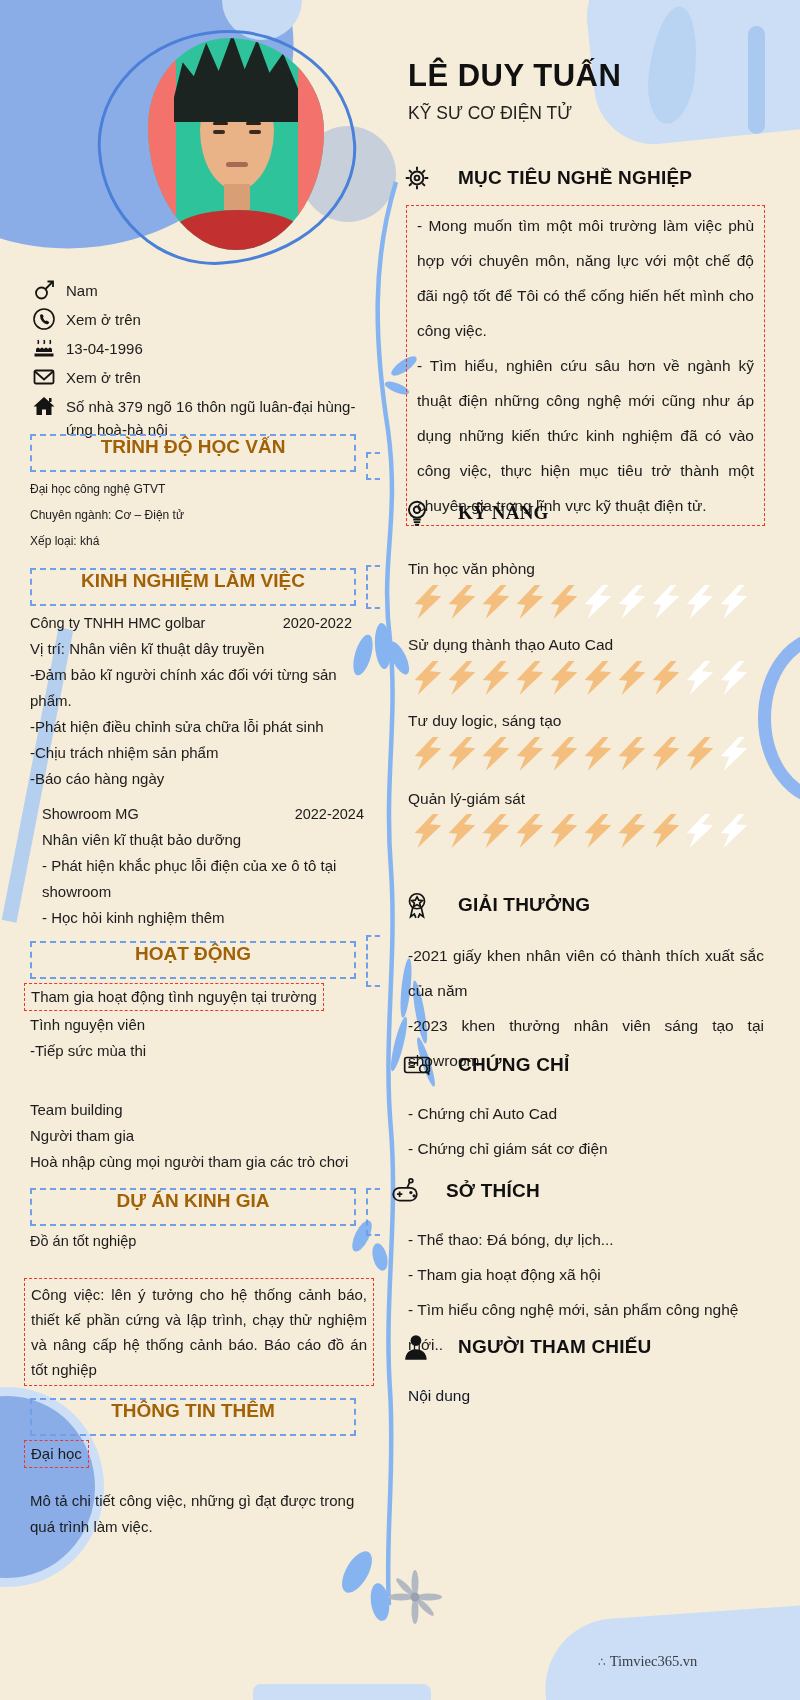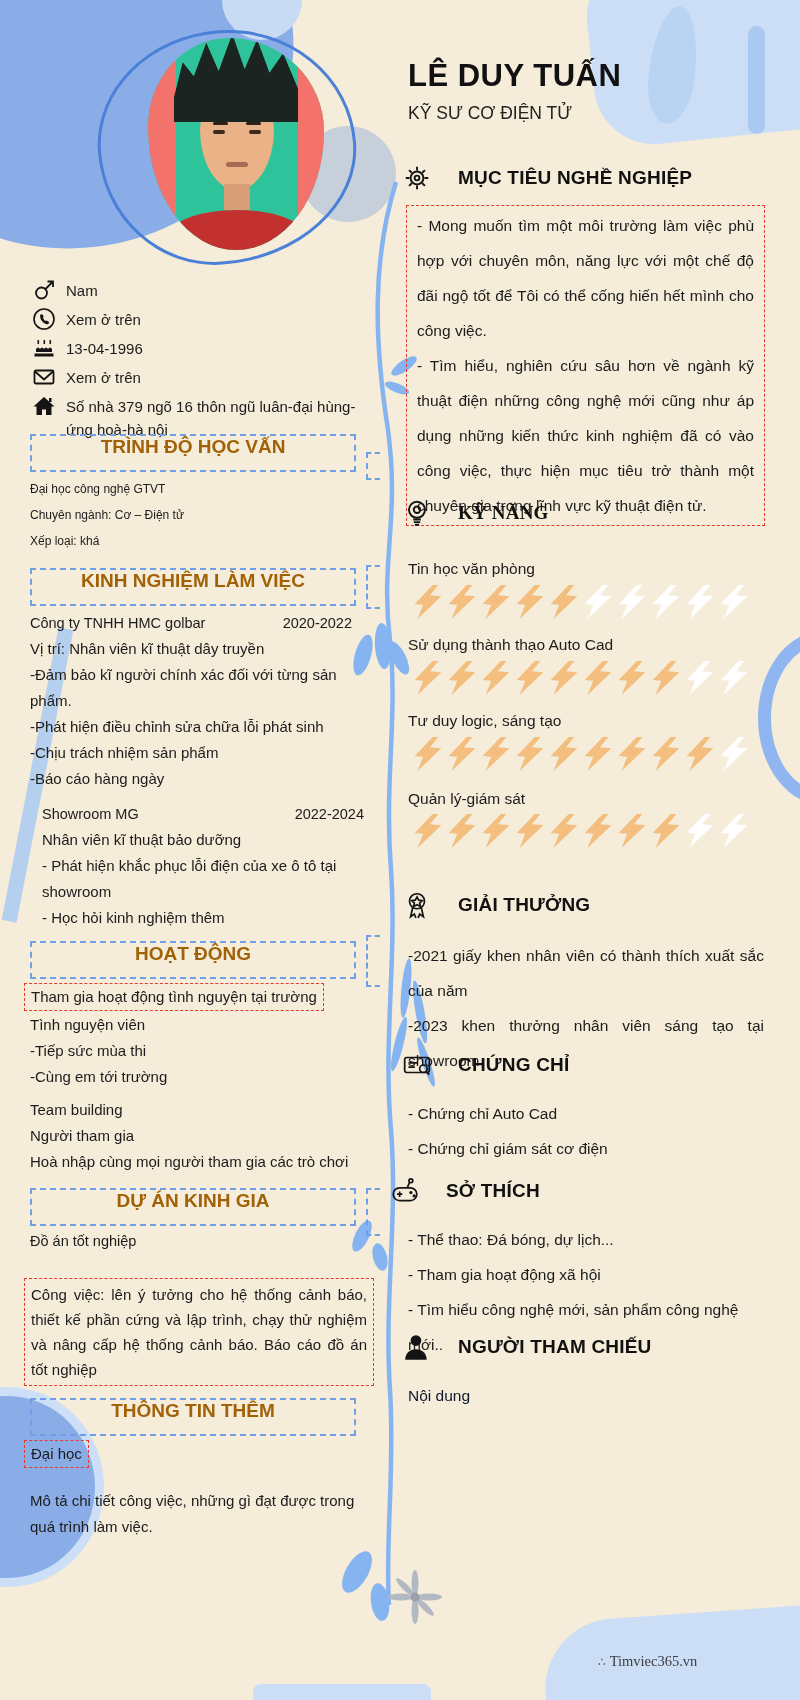--- a/index.html
+++ b/index.html
@@ -382,21 +382,20 @@
 
   <div class="abs z2 lbox" style="top:941px;">
     <span>HOẠT ĐỘNG</span>
   </div>
   <div class="abs z2" style="left:24px;top:983px;">
     <span class="redbox">Tham gia hoạt động tình nguyện tại trường</span>
   </div>
   <div class="abs z2 ltext" style="top:1012px;line-height:25px;">
       <div class="line">Tình nguyện viên</div>
       <div class="line">-Tiếp sức mùa thi</div>
-      <div class="line">-Cùng em tới trường</div>
     </div>
   <div class="abs z2 ltext" style="top:1097px;line-height:25px;">
       <div class="line">Team building</div>
       <div class="line">Người tham gia</div>
       <div class="line">Hoà nhập cùng mọi người tham gia các trò chơi</div>
     </div>
 
   <div class="abs z2 lbox" style="top:1188px;">
     <span>DỰ ÁN KINH GIA</span>
   </div>

